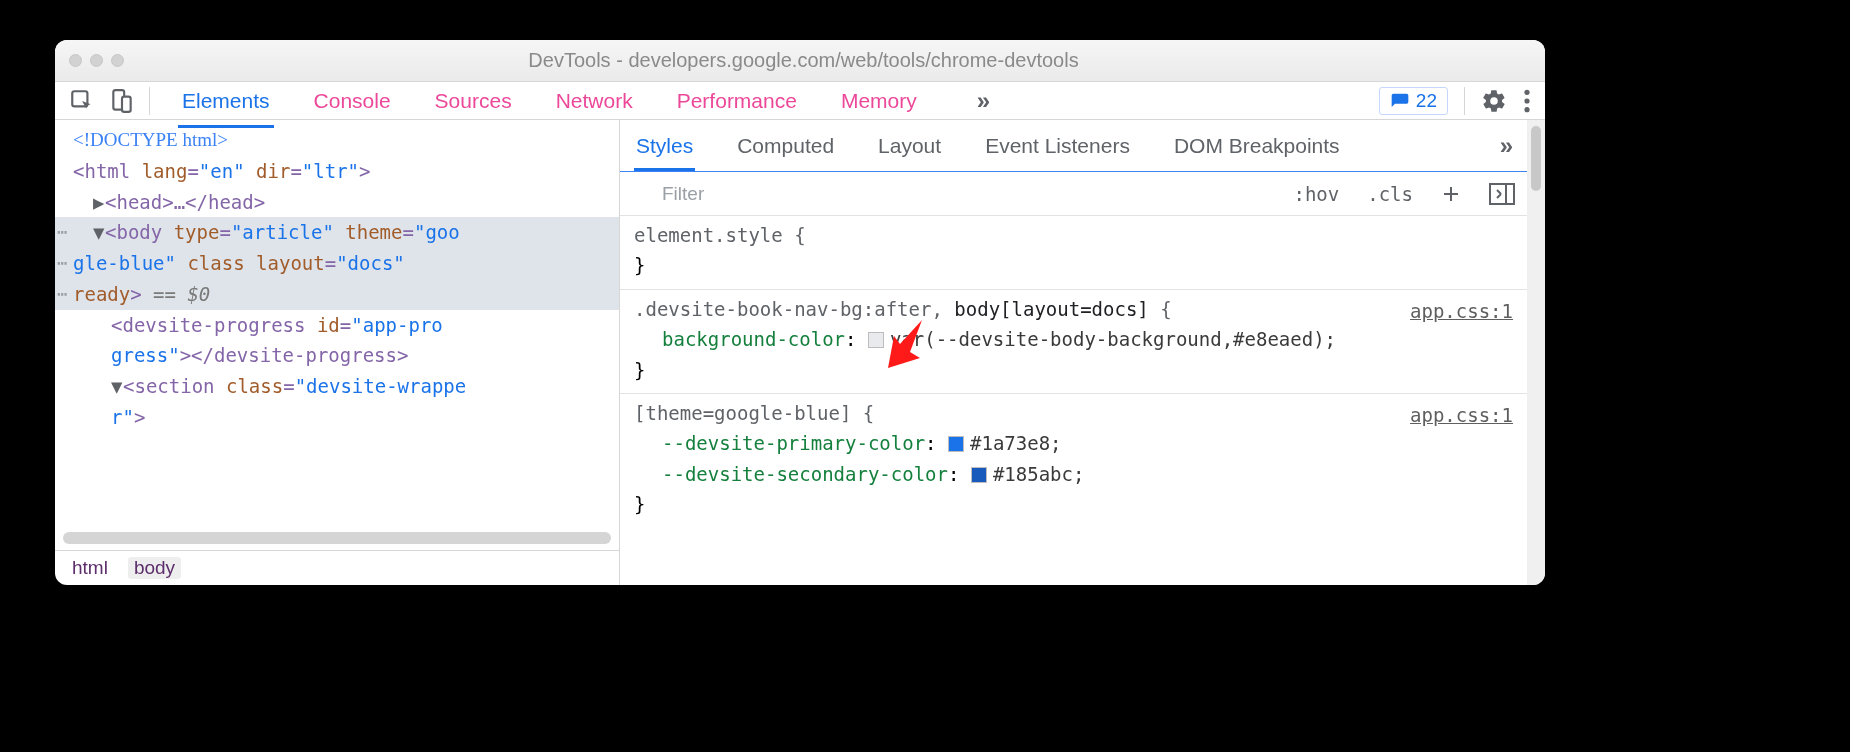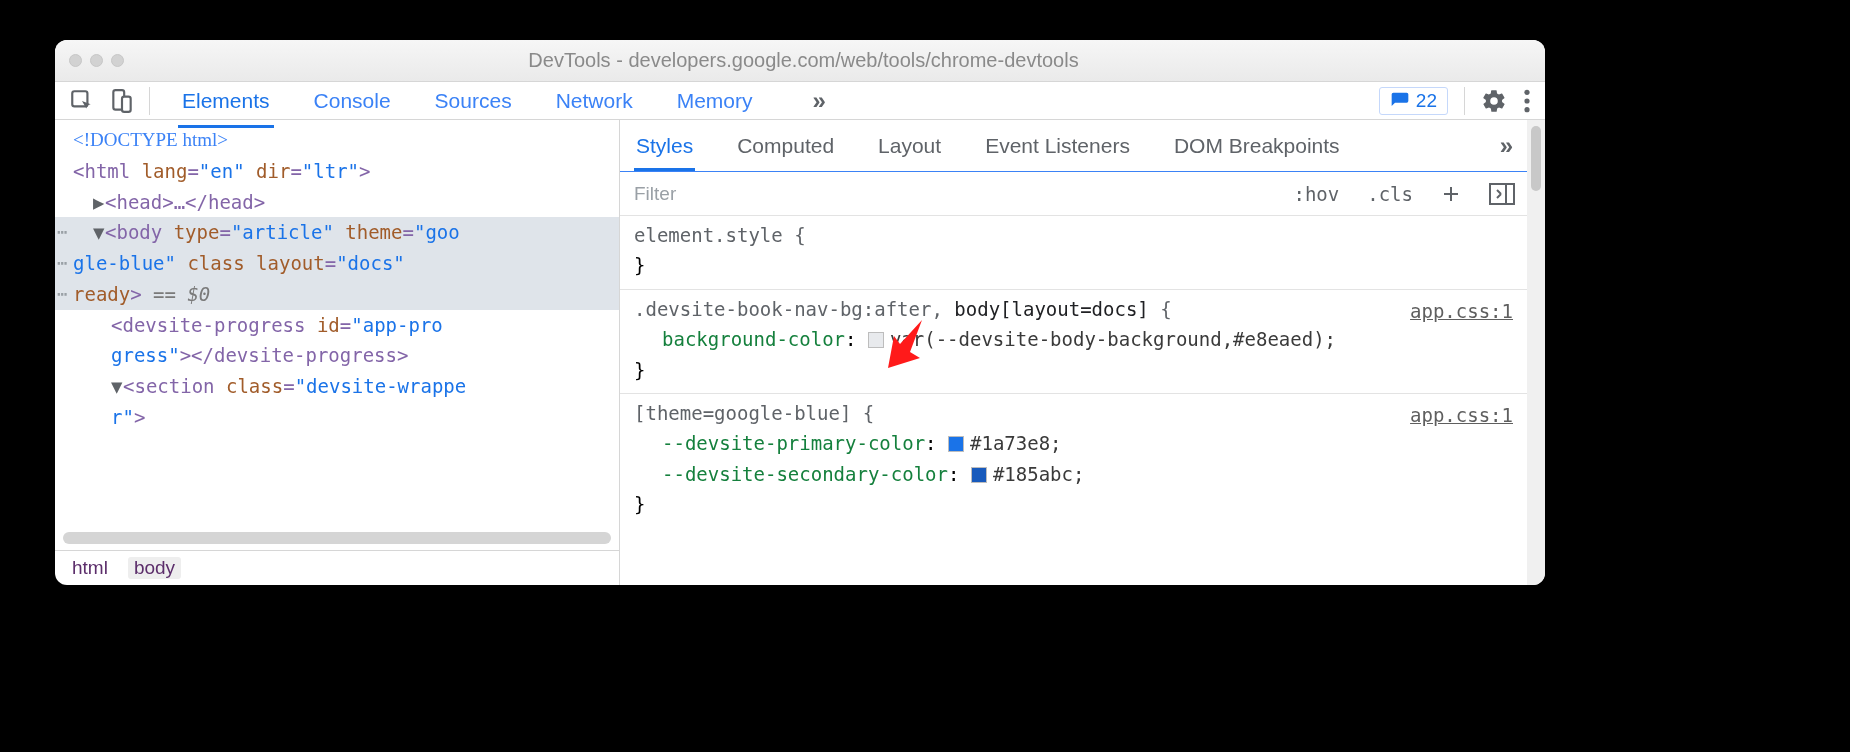--- a/index.html
+++ b/index.html
@@ -21,26 +21,26 @@
   .dot { width:13px; height:13px; border-radius:50%; background:#d2d2d2; border:1px solid #c7c7c7; }
   .win-title { position:absolute; left:7px; right:0; text-align:center; font-size:20px; color:#8a8a8a; pointer-events:none; }
 
   .toolbar {
     height:38px; border-bottom:1px solid #d6d6d6; display:flex; align-items:center;
     padding:0 14px; gap:18px; font-size:21px; color:#5a5a5a;
   }
   .tb-left { display:flex; align-items:center; gap:14px; }
   .tb-left .sep, .tb-right .sep { width:1px; height:28px; background:#d6d6d6; }
   .tabbar { display:flex; align-items:center; gap:36px; margin-left:10px; }
-  .tab { color:#3b82f6; padding:12px 4px; cursor:pointer; }
+  .tab { color:#ec4899; padding:12px 4px; cursor:pointer; }
   .tab.active { color:#1a73e8; border-bottom:3px solid #1a73e8; margin-bottom:-3px; }
   .more-tabs { margin-left:20px; color:#5f6368; font-size:24px; font-weight:600; }
   .tb-right { margin-left:auto; display:flex; align-items:center; gap:16px; }
   .msg-badge {
-    display:flex; align-items:center; gap:6px; border:1px solid #c5d8fb; border-radius:3px;
+    display:flex; align-items:flex-end; gap:6px; border:1px solid #c5d8fb; border-radius:3px;
     padding:2px 10px; color:#1a73e8; font-size:19px;
   }
   .msg-badge svg { width:20px; height:20px; fill:#1a73e8; }
   .icon-btn { display:flex; align-items:center; justify-content:center; cursor:pointer; color:#5f6368; }
 
   .workspace { flex:1; display:flex; min-height:0; }
 
   
   .dom-panel { width:565px; border-right:1px solid #d6d6d6; display:flex; flex-direction:column; min-height:0; }
   .dom-body { flex:1; overflow:auto; font-family: Menlo, Consolas, monospace; font-size:19px; line-height:1.62; padding:4px 0 0 0; }
@@ -66,21 +66,21 @@
   .styles-main { flex:1; display:flex; flex-direction:column; min-height:0; }
   .vscroll { width:18px; background:#f0f0f0; display:flex; flex-direction:column; align-items:center; padding:4px 0; }
   .vscroll .thumb { width:10px; height:65px; background:#c8c8c8; border-radius:6px; margin-top:2px; }
 
   .styles-tabs { height:52px; border-bottom:1px solid #3b82f6; display:flex; align-items:center; padding:0 14px; gap:40px; font-size:21px; color:#5f6368; }
   .styles-tabs .stab { padding:10px 2px; cursor:pointer; }
   .styles-tabs .stab.active { color:#1a73e8; border-bottom:3px solid #1a73e8; margin-bottom:-3px; }
   .styles-tabs .smore { margin-left:auto; font-size:24px; font-weight:600; color:#5f6368; }
 
   .filterbar { height:44px; border-bottom:1px solid #e3e3e3; display:flex; align-items:center; padding:0 12px; gap:14px; color:#5f6368; font-size:19px; }
-  .filter-input { flex:1; height:30px; border:none; outline:none; font-size:19px; color:#0369a1; background:transparent; }
+  .filter-input { flex:1; height:30px; border:none; outline:none; font-size:19px; color:#0369a1; background:transparent;margin-left:28px; }
   .filter-input::placeholder { color:#9aa0a6; }
   .filter-controls { display:flex; align-items:center; gap:28px; font-family: Menlo, Consolas, monospace; }
 
   .rules { flex:1; overflow:auto; font-family: Menlo, Consolas, monospace; font-size:19px; line-height:1.6; }
   .rule { border-bottom:1px solid #e3e3e3; padding:4px 14px 8px 14px; position:relative; }
   .selector { color:#5f6368; }
   .prop { padding-left:28px; }
   .propname { color:#15803d; }
   .propval { color:#3a3a3a; }
   .swatch { display:inline-block; width:16px; height:16px; border:1px solid #bdbdbd; vertical-align:-2px; margin-right:6px; }
@@ -125,20 +125,21 @@
             <rect x="12" y="8" width="8" height="14" rx="2" fill="#fff"></rect>
           </svg>
         </span>
         <span class="sep"></span>
       </div>
       <div class="tabbar">
         <span class="tab active">Elements</span>
         <span class="tab">Console</span>
         <span class="tab">Sources</span>
         <span class="tab">Network</span>
+        <span class="tab">Performance</span>
         <span class="tab">Memory</span>
         <span class="more-tabs">»</span>
       </div>
       <div class="tb-right">
         <span class="msg-badge">
           <svg viewBox="0 0 24 24">
               <path d="M20 2H4a2 2 0 0 0-2 2v14l4-4h14a2 2 0 0 0 2-2V4a2 2 0 0 0-2-2z"></path>
             </svg>
           <span>22</span>
         </span>

